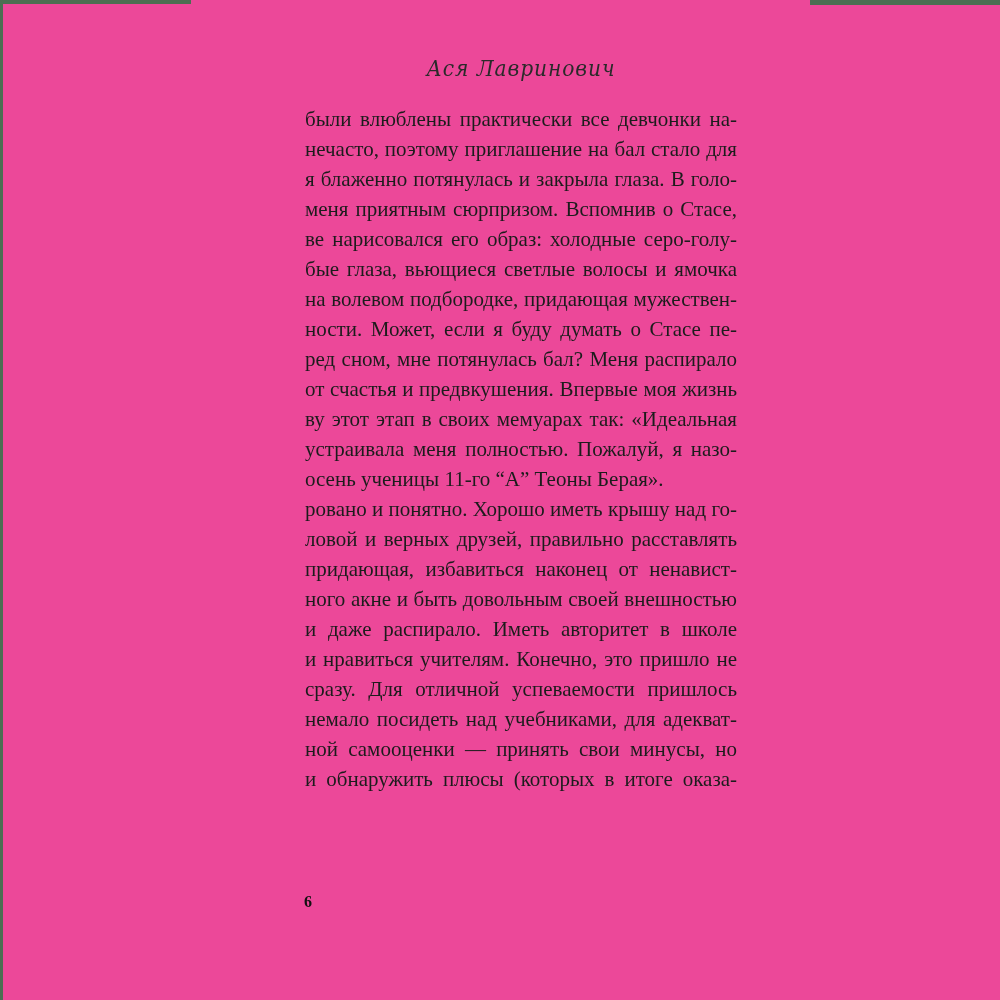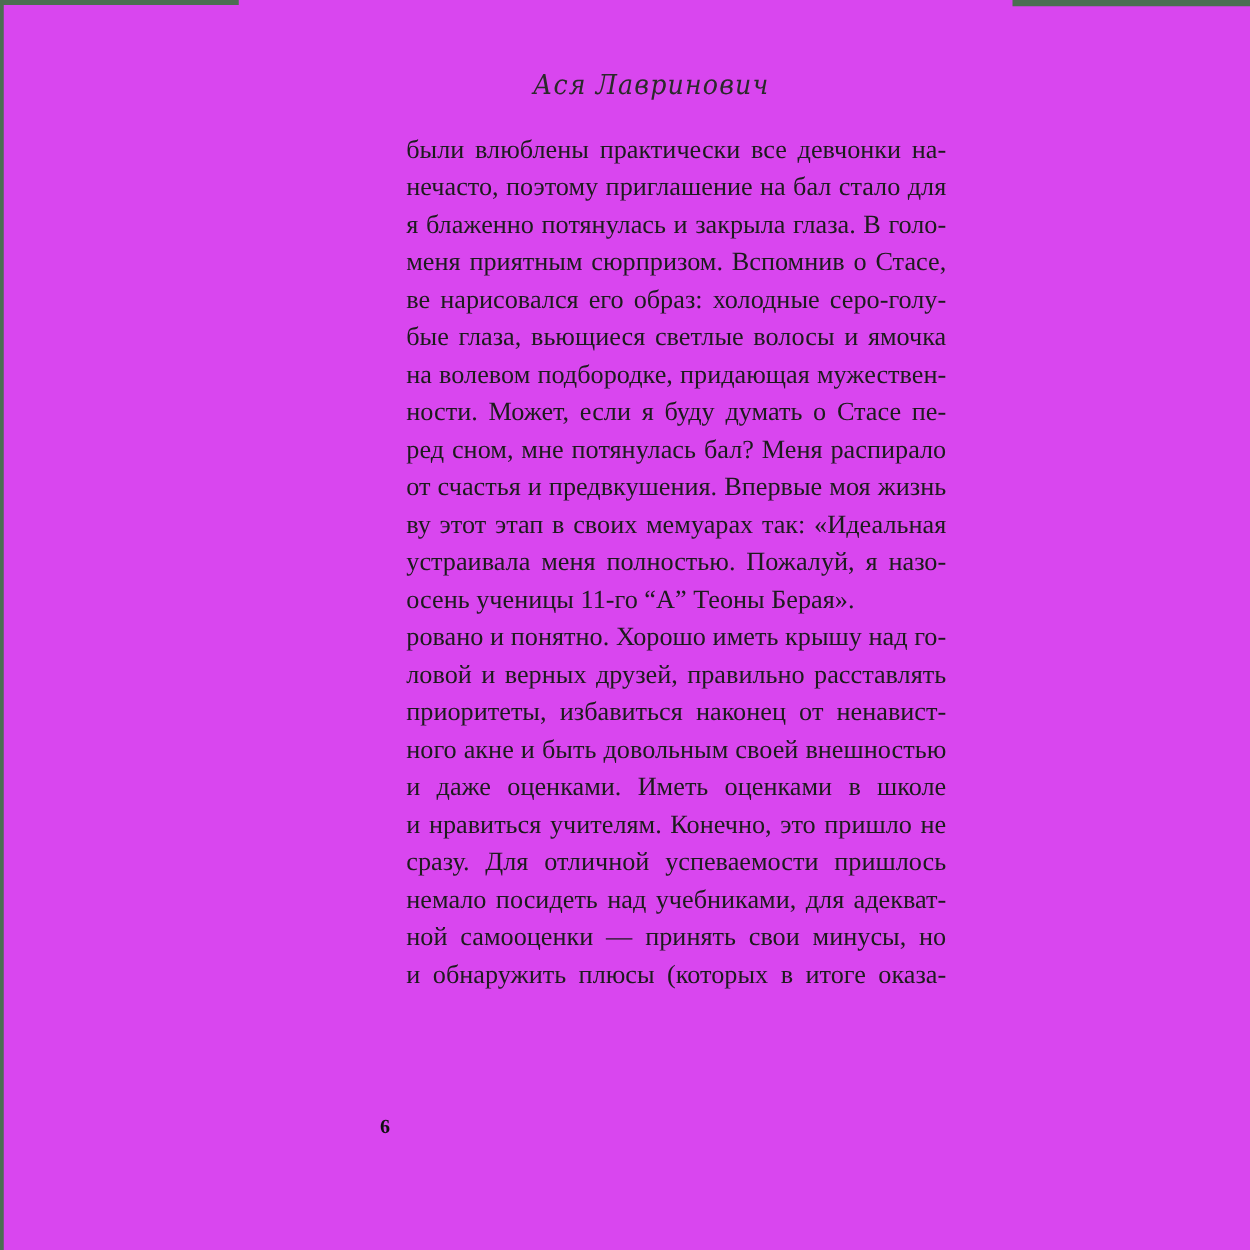--- a/index.html
+++ b/index.html
@@ -4,21 +4,21 @@
 <style>
   html, body {
     margin: 0;
     padding: 0;
     background: #ffffff;
   }
   .page {
     position: relative;
     width: 1000px;
     height: 1000px;
-    background: #d946ef;
+    background: #ec4899;
     overflow: hidden;
     font-family: "Liberation Serif", serif;
     color: #1c1c1c;
   }
   .left-rule {
     position: absolute;
     left: 0;
     top: 0;
     width: 3px;
     height: 1000px;
@@ -50,21 +50,20 @@
     color: #2a2a2a;
     transform: scaleX(0.92);
   }
   .text-block {
     position: absolute;
     left: 305px;
     top: 104px;
     width: 432px;
     font-size: 21px;
     line-height: 30px;
-    margin-left: 20px;
   }
   .line {
     height: 30px;
     text-align: justify;
     text-align-last: justify;
     white-space: nowrap;
   }
   .line.short {
     text-align: right;
     text-align-last: left;
@@ -100,23 +99,23 @@
       <div class="line">бые глаза, вьющиеся светлые волосы и ямочка</div>
       <div class="line">на волевом подбородке, придающая мужествен-</div>
       <div class="line">ности. Может, если я буду думать о Стасе пе-</div>
       <div class="line">ред сном, мне потянулась бал? Меня распирало</div>
       <div class="line">от счастья и предвкушения. Впервые моя жизнь</div>
       <div class="line">ву этот этап в своих мемуарах так: «Идеальная</div>
       <div class="line">устраивала меня полностью. Пожалуй, я назо-</div>
       <div class="line short">осень ученицы 11-го “А” Теоны Берая».</div>
       <div class="line">ровано и понятно. Хорошо иметь крышу над го-</div>
       <div class="line">ловой и верных друзей, правильно расставлять</div>
-      <div class="line">приоритеты, избавиться наконец от ненавист-</div>
+      <div class="line">придающая, избавиться наконец от ненавист-</div>
       <div class="line">ного акне и быть довольным своей внешностью</div>
-      <div class="line">и даже оценками. Иметь оценками в школе</div>
+      <div class="line">и даже распирало. Иметь авторитет в школе</div>
       <div class="line">и нравиться учителям. Конечно, это пришло не</div>
       <div class="line">сразу. Для отличной успеваемости пришлось</div>
       <div class="line">немало посидеть над учебниками, для адекват-</div>
       <div class="line">ной самооценки — принять свои минусы, но</div>
       <div class="line">и обнаружить плюсы (которых в итоге оказа-</div>
     </div>
 
   <div class="page-number">6</div>
 </div>
 

